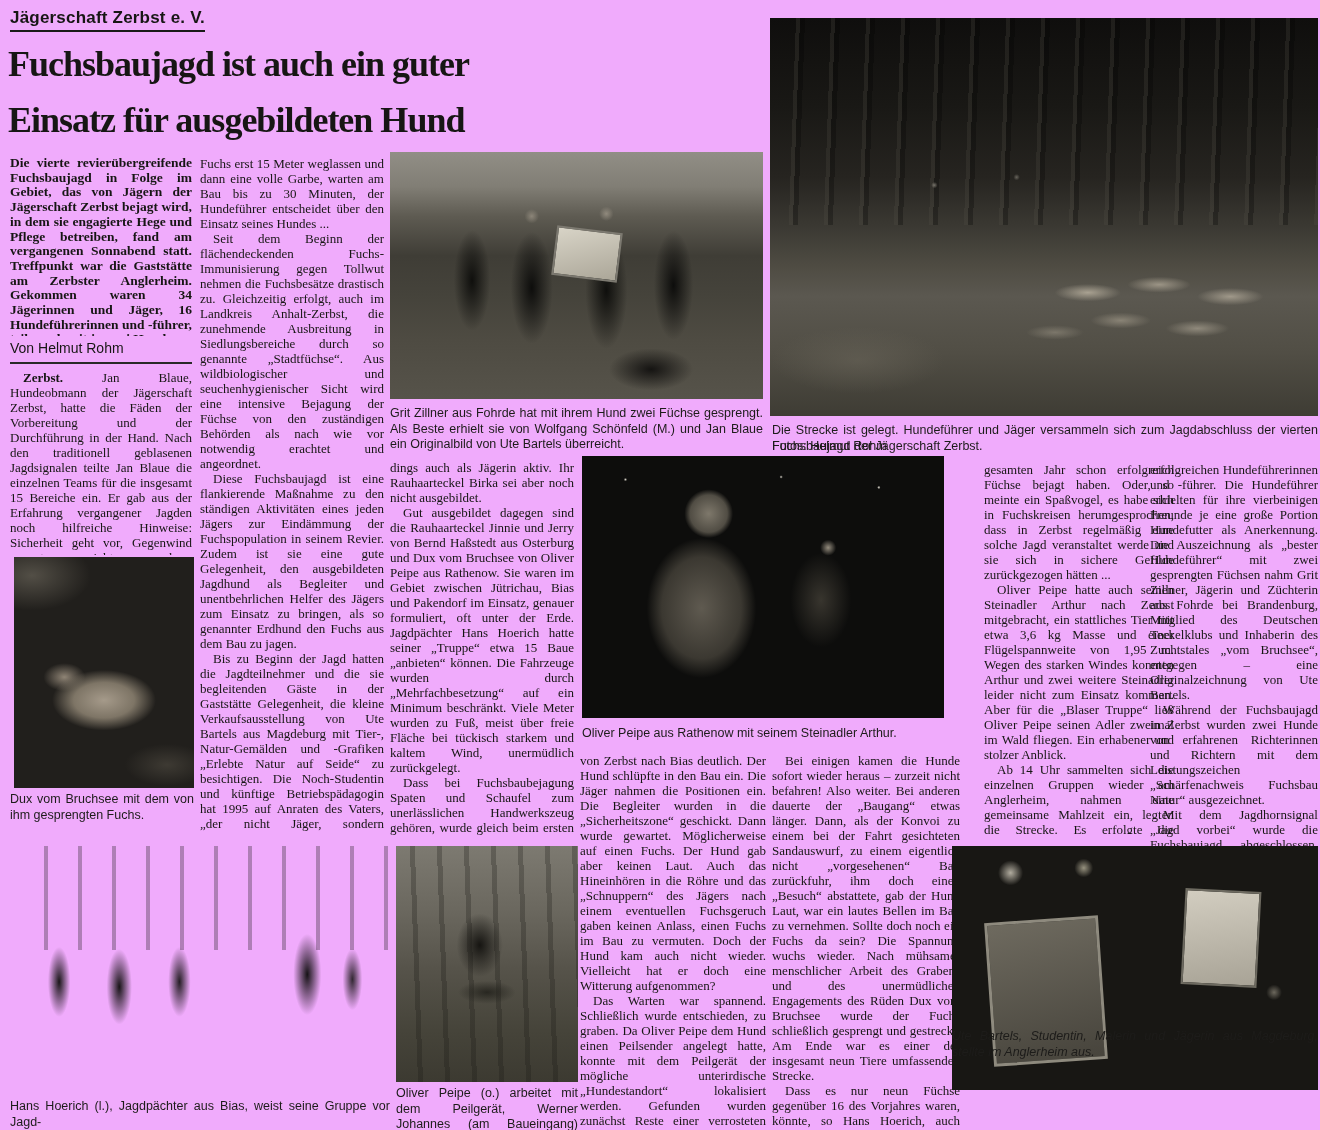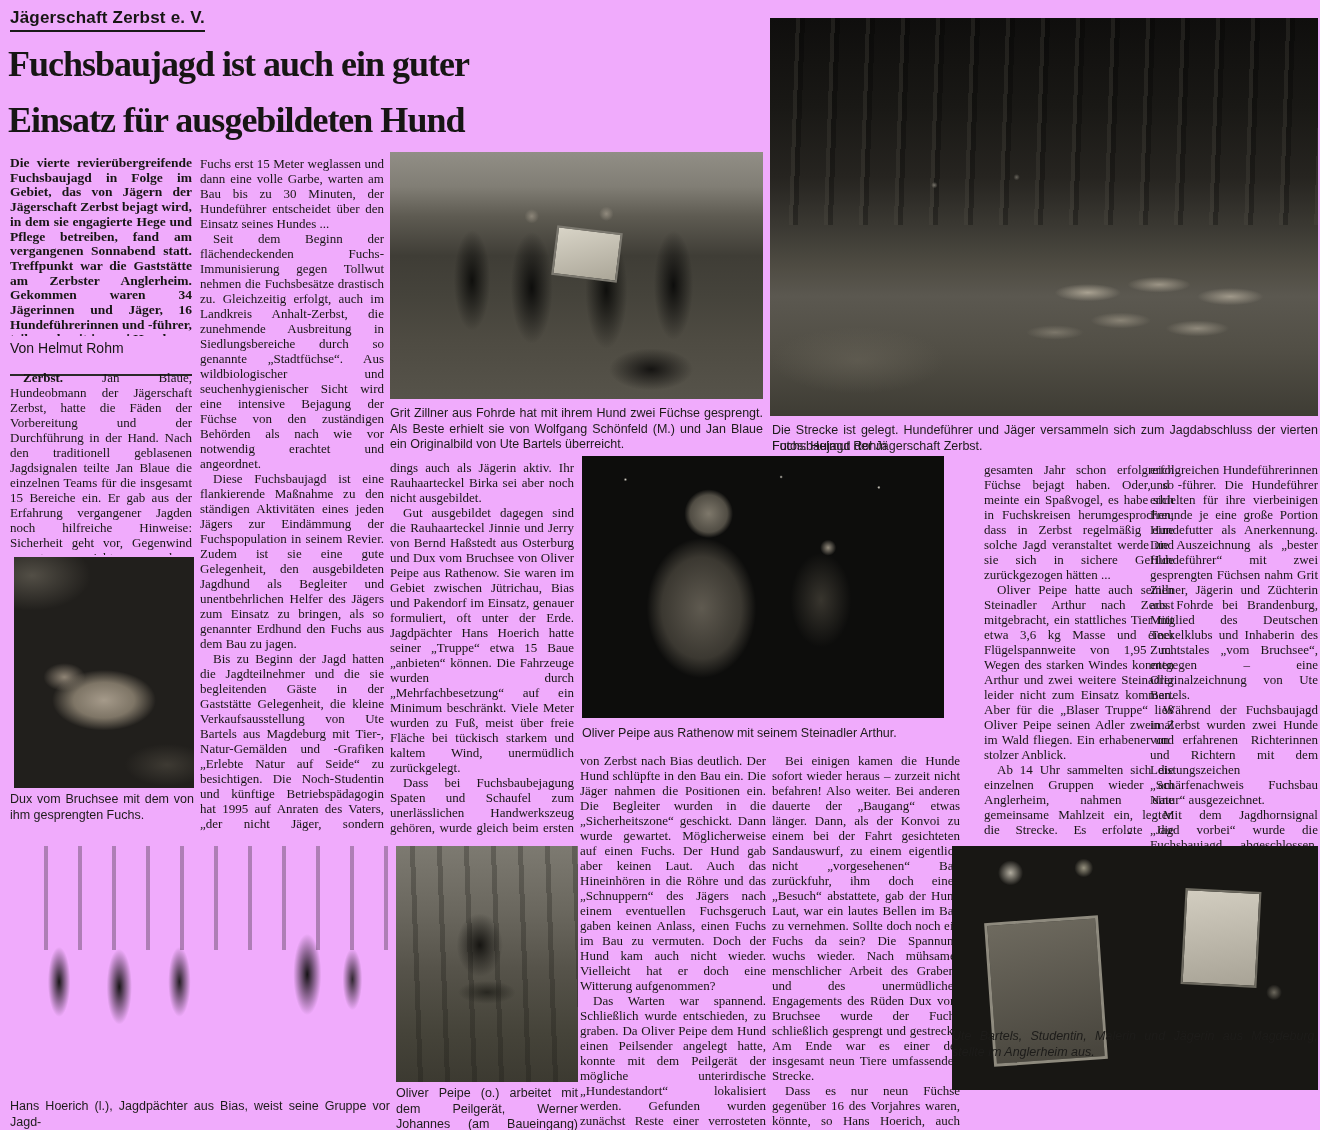--- a/index.html
+++ b/index.html
@@ -20,21 +20,21 @@
   }
   .col{
     position:absolute;text-align:justify;font-size:13px;line-height:15px;overflow:hidden;
   }
   .col p{margin:0;}
   .col p.indent{text-indent:13px;}
   .lead{font-weight:bold;font-size:13.5px;line-height:14.7px;}
   .byline{
     position:absolute;left:10px;top:340px;width:182px;
     font-family:"Liberation Sans", sans-serif;font-size:14px;
-    border-bottom:2px solid #2a2a28;padding-bottom:18px;
+    border-bottom:2px solid #2a2a28;padding-bottom:6px;
   }
   .caption{
     position:absolute;font-family:"Liberation Sans", sans-serif;
     font-size:12.5px;line-height:15.5px;color:#1d1c1a;text-align:justify;overflow:hidden;
   }
   .caption .credit{display:block;margin-top:-15.5px;}
   .photo{position:absolute;overflow:hidden;}
   .photo::marker{content:none;}
 
   

